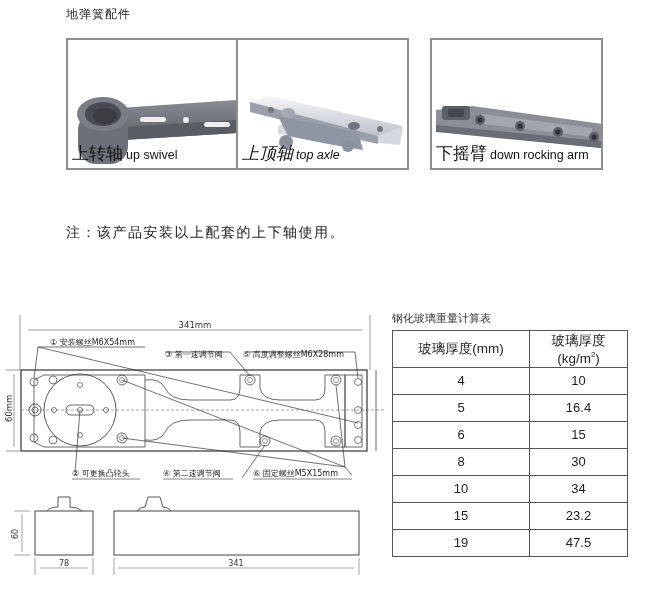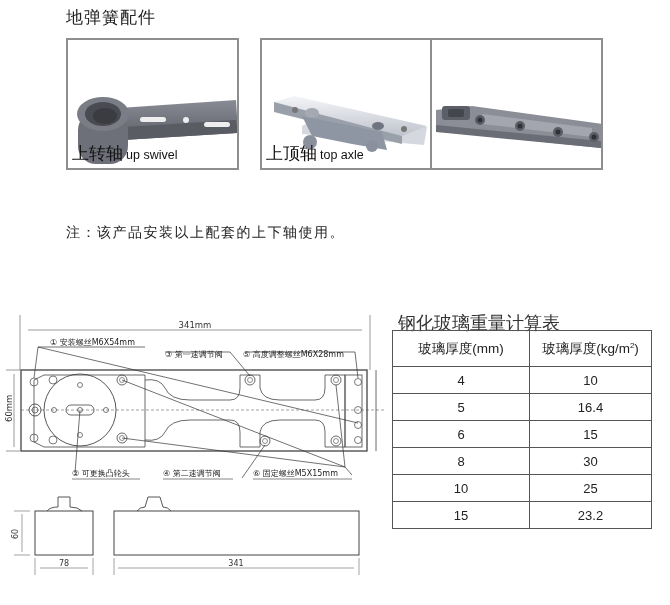--- a/index.html
+++ b/index.html
@@ -1,27 +1,27 @@
 <!DOCTYPE html>
 <html><head>
 <meta charset="utf-8">
 <style>
   html, body { margin: 0; padding: 0; background: #ffffff; }
   body { width: 670px; height: 605px; position: relative; overflow: hidden;
          font-family: "DejaVu Sans", "Liberation Sans", sans-serif; color: #1a1a1a; }
-  .title { position: absolute; left: 66px; top: 6px; font-size: 17px; letter-spacing: 1px; color: #222; text-align: right; }
+  .title { position: absolute; left: 66px; top: 6px; font-size: 12px; letter-spacing: 1px; color: #222; text-align: right; }
   .photo { position: absolute; top: 38px; width: 173px; height: 132px; border: 2px solid #8e8e8e; background: #fff; box-sizing: border-box; overflow: hidden; }
   .photo .cap { position: absolute; left: 4px; bottom: 3px; white-space: nowrap; color: #111; }
   .photo .cap .cn { font-size: 17px; }
   .photo .cap .en { font-size: 12.5px; font-family: "Liberation Sans", sans-serif; margin-left: 3px; }
   .photo svg { position: absolute; left: 0; top: 0; }
   .note { position: absolute; left: 66px; top: 224px; font-size: 14px; letter-spacing: 1.5px; color: #222; }
   .drawing { position: absolute; left: 0; top: 310px; }
-  .table-title { position: absolute; left: 392px; top: 311px; font-size: 18px; color: #333; margin-left: 6px; }
-  table.wt { position: absolute; left: 392px; top: 330px; border-collapse: collapse; width: 260px;
+  .table-title { position: absolute; left: 392px; top: 311px; font-size: 11px; color: #333; }
+  table.wt { position: absolute; left: 392px; top: 330px; border-collapse: collapse; width: 236px;
              font-family: "Liberation Sans", sans-serif; }
   table.wt th, table.wt td { border: 1.5px solid #555; text-align: center; font-size: 13px; color: #222; }
   table.wt th { height: 33px; font-weight: normal; font-size: 13.5px; }
   table.wt td { height: 24px; }
   table.wt th:first-child, table.wt td:first-child { width: 134px; }
   sup { font-size: 8px; }
 </style>
 </head>
 <body>
 
@@ -43,21 +43,21 @@
     <ellipse cx="37" cy="76" rx="12" ry="8" fill="#3b3c42"></ellipse>
     <rect x="72" y="77" width="26" height="5" rx="2.5" fill="#eeeeee"></rect>
     <circle cx="118" cy="80" r="3" fill="#eeeeee"></circle>
     <rect x="136" y="82" width="26" height="5" rx="2.5" fill="#eeeeee"></rect>
   </svg>
   <div class="cap">
     <span class="cn">上转轴</span><span class="en">up swivel</span>
   </div>
 </div>
 
-<div class="photo" style="left:260px;">
+<div class="photo" style="left:236px;font-style:italic;">
   <svg width="173" height="176">
     <defs>
       <linearGradient id="g2" x1="0" y1="0" x2="0" y2="1">
         <stop offset="0" stop-color="#f4f5f8"></stop>
           <stop offset="1" stop-color="#bfc3cc"></stop>
       </linearGradient>
     </defs>
     <path d="M40 86 L60 76 L165 87 L162 105 L40 94 Z" fill="#d5d8de"></path>
     <path d="M12 62 L32 56 L165 86 L140 96 Z" fill="url(#g2)"></path>
     <path d="M12 62 L140 96 L140 104 L12 72 Z" fill="#9aa0aa"></path>
@@ -83,20 +83,23 @@
     <path d="M50 74 L160 88 L160 97 L50 84 Z" fill="#a3a6ae"></path>
     <circle cx="48" cy="80" r="5" fill="#5b5e66"></circle>
       <circle cx="48" cy="80" r="2.5" fill="#2f3136"></circle>
     <circle cx="88" cy="86" r="5" fill="#5b5e66"></circle>
       <circle cx="88" cy="86" r="2.5" fill="#2f3136"></circle>
     <circle cx="126" cy="92" r="5" fill="#5b5e66"></circle>
       <circle cx="126" cy="92" r="2.5" fill="#2f3136"></circle>
     <circle cx="162" cy="97" r="5" fill="#5b5e66"></circle>
       <circle cx="162" cy="97" r="2.5" fill="#2f3136"></circle>
   </svg>
+  <div class="cap">
+    <span class="cn">下摇臂</span><span class="en">down rocking arm</span>
+  </div>
 </div>
 
 <div class="note">注：该产品安装以上配套的上下轴使用。</div>
 
 <svg class="drawing" width="390" height="295" viewBox="0 0 390 295" font-family="DejaVu Sans, sans-serif" font-size="8.5" fill="none" stroke="#555">
 
   <g>
     <line x1="20" y1="5" x2="20" y2="60" stroke-width="0.6"></line>
     <line x1="370" y1="5" x2="370" y2="60" stroke-width="0.6"></line>
     <line x1="28" y1="20" x2="362" y2="20" stroke-width="0.6"></line>
@@ -220,20 +223,24 @@
     <tr>
         <td>6</td>
         <td>15</td>
       </tr>
     <tr>
         <td>8</td>
         <td>30</td>
       </tr>
     <tr>
         <td>10</td>
-        <td>25</td>
+        <td>34</td>
       </tr>
     <tr>
         <td>15</td>
         <td>23.2</td>
       </tr>
+    <tr>
+        <td>19</td>
+        <td>47.5</td>
+      </tr>
   </tbody>
 </table>
 
 </body></html>

